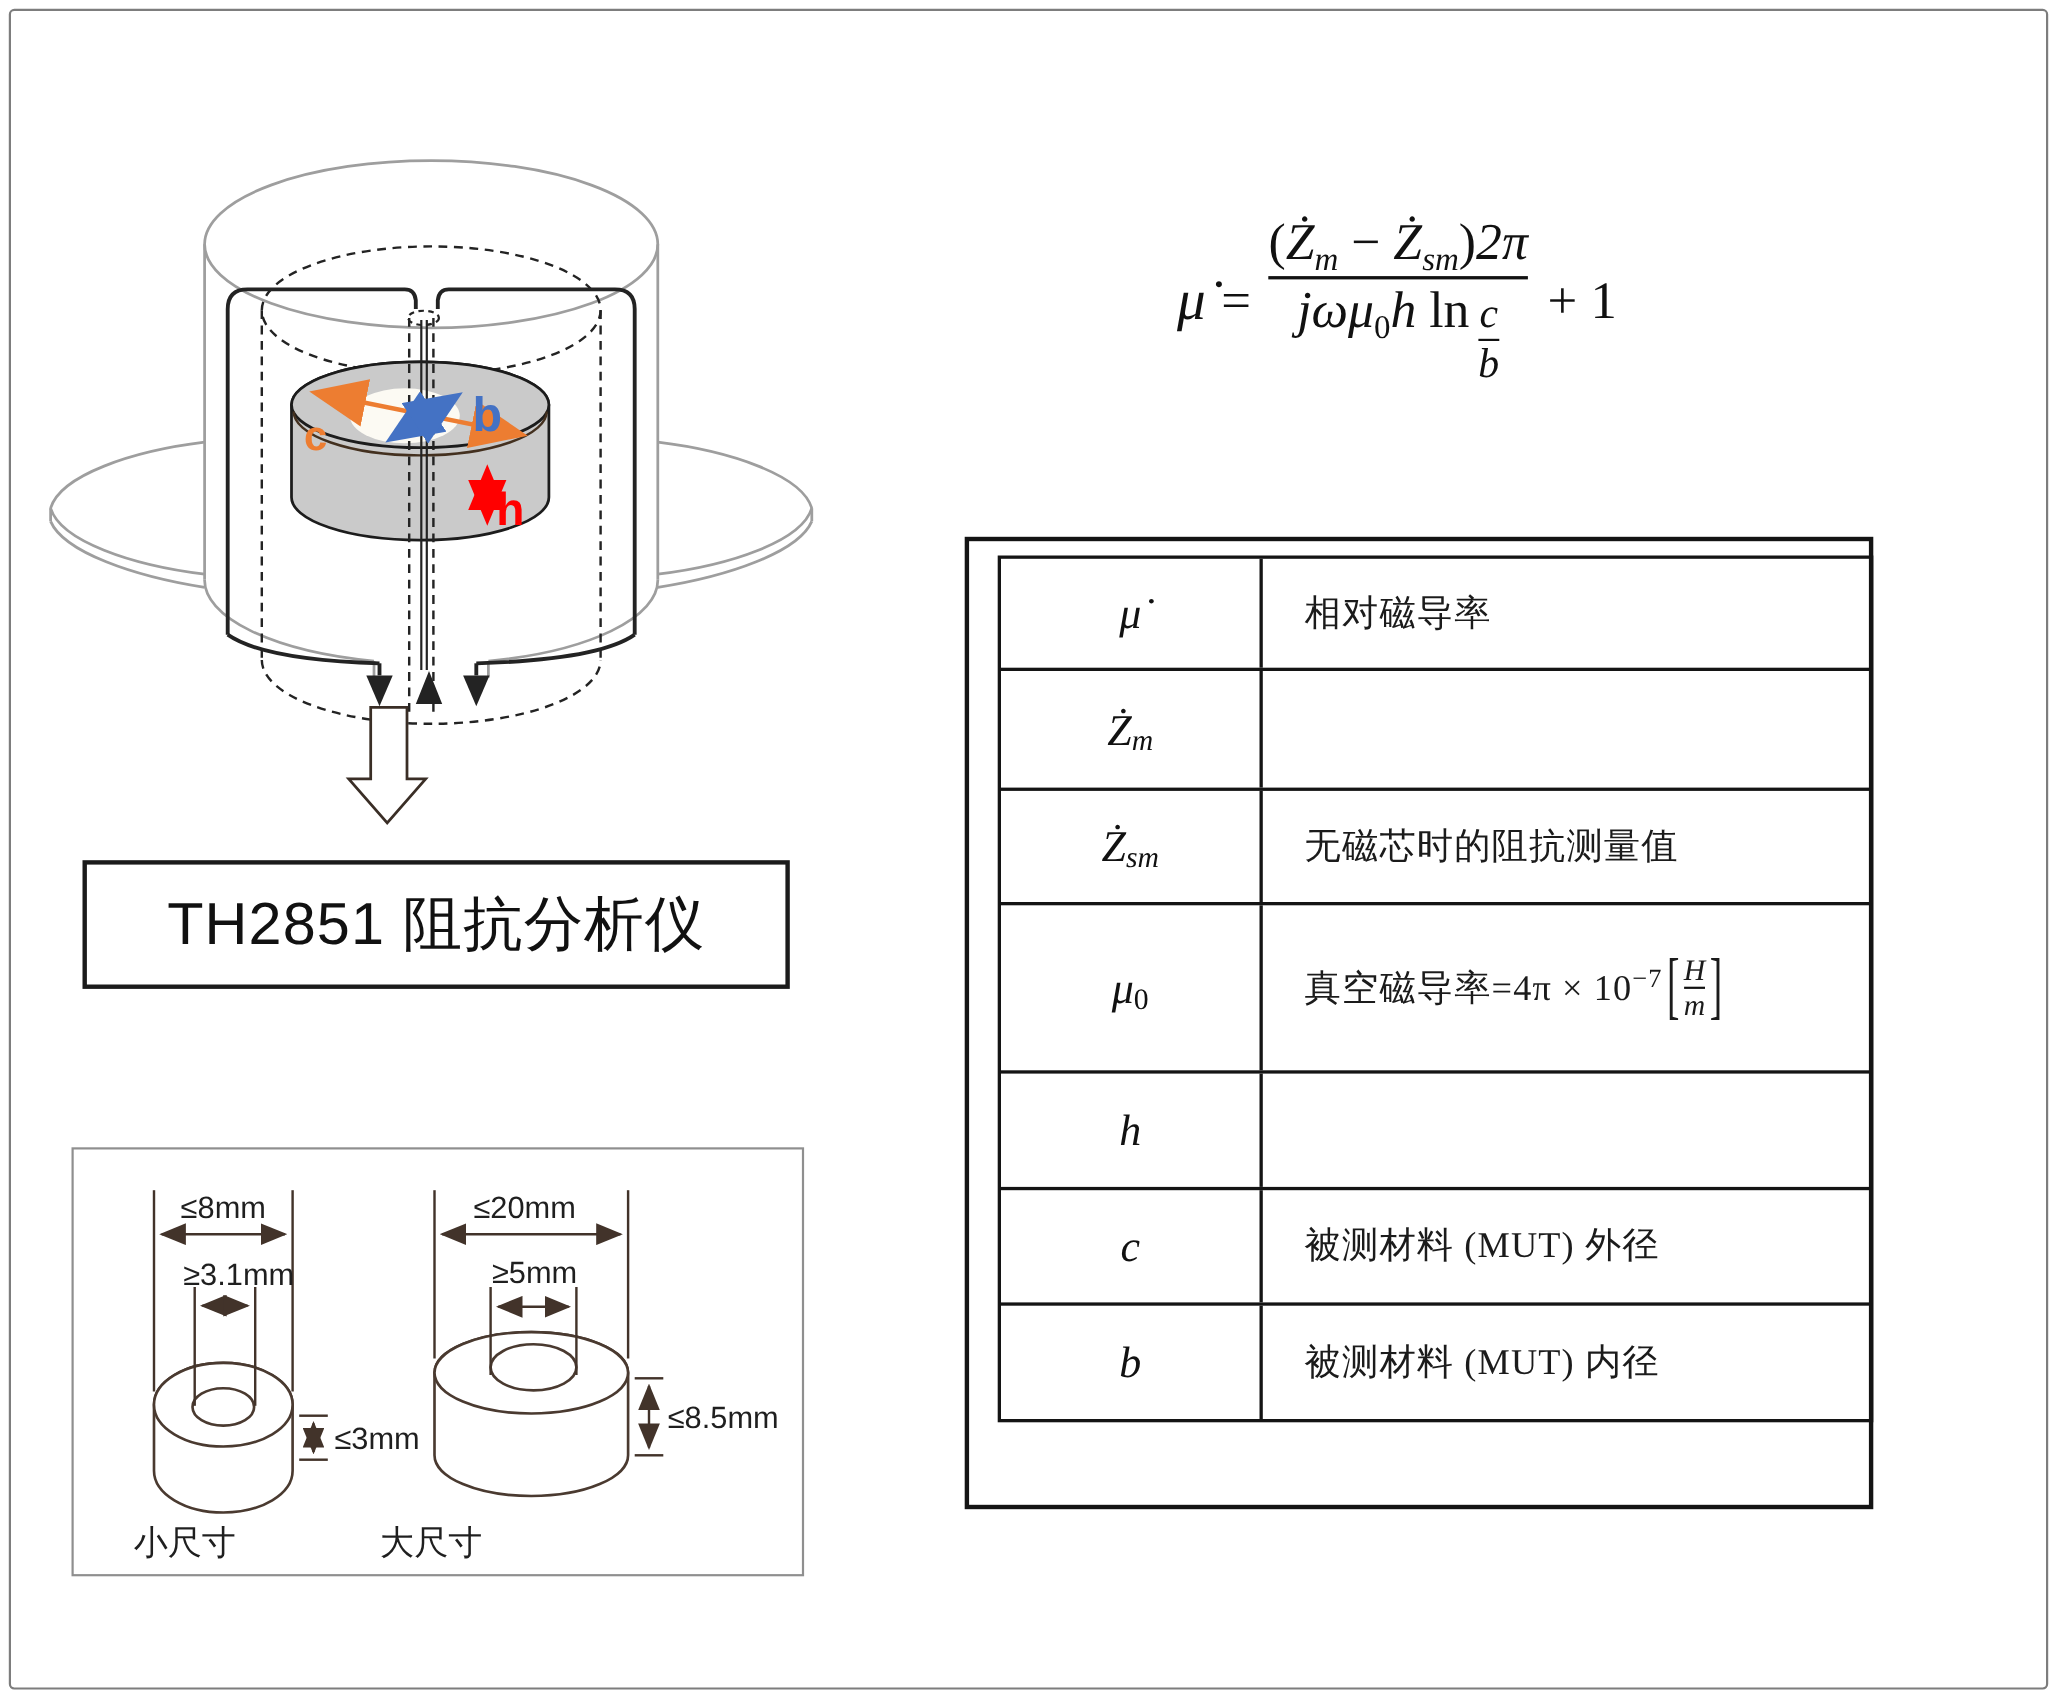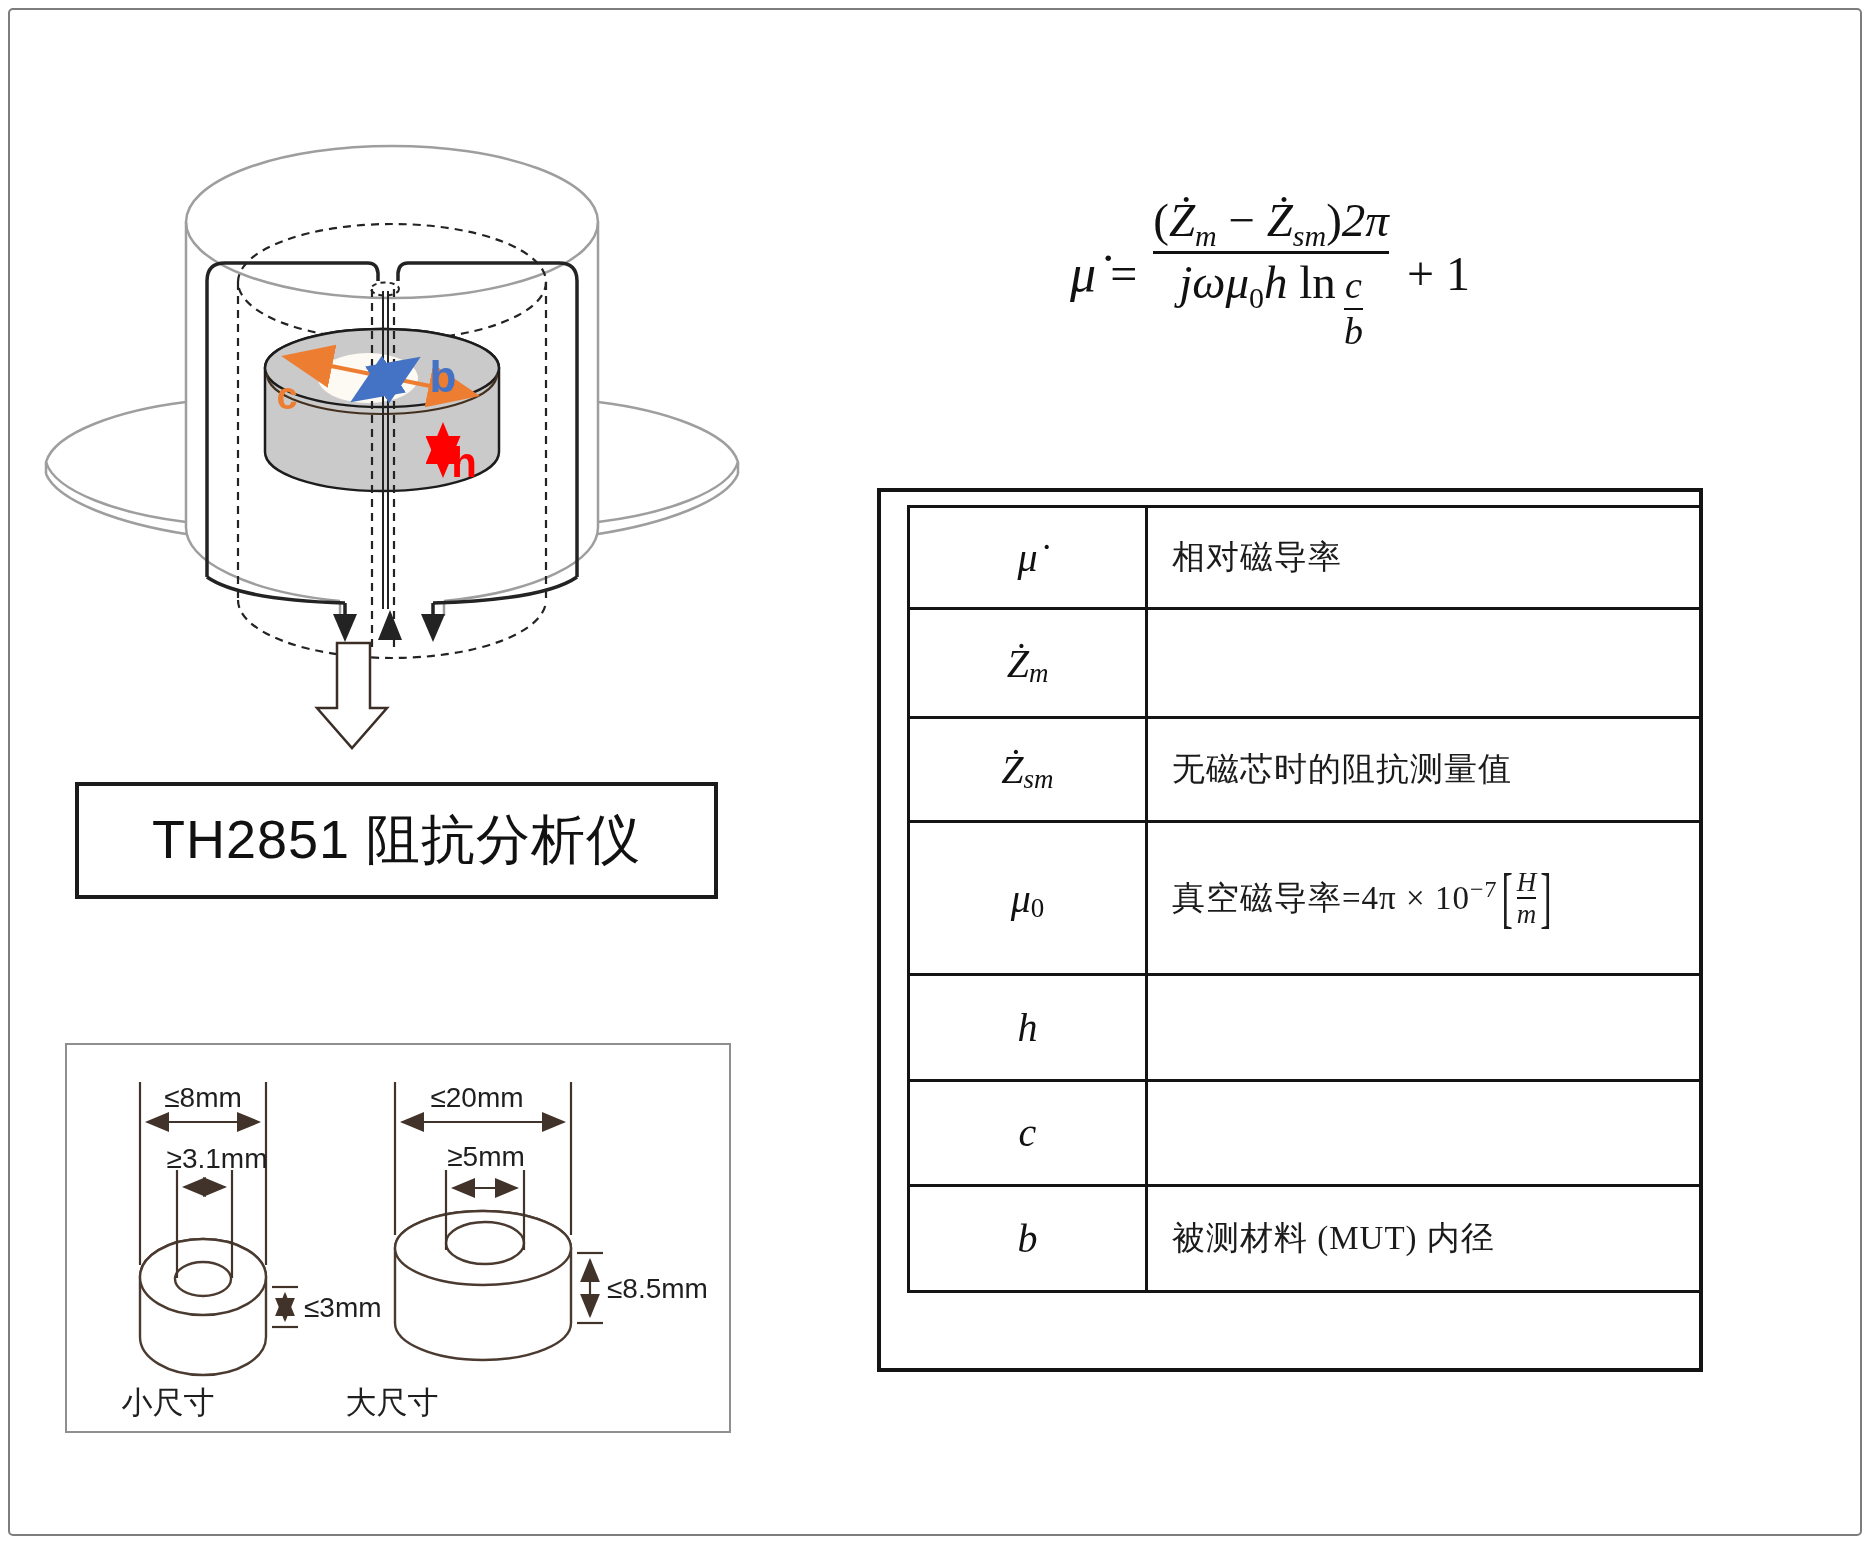--- a/index.html
+++ b/index.html
@@ -53,21 +53,21 @@
   .mini-bar{height:2.5px;background:#111;width:100%;margin:2px 0;}
 
   
   .tbl-outer{left:877px;top:488px;width:826px;height:884px;border:4px solid #141414;box-sizing:border-box;}
   .tbl-inner{left:907px;top:505px;width:796px;height:788px;border:3px solid #141414;box-sizing:border-box;
     display:flex;flex-direction:column;font-family:"Liberation Serif","DejaVu Serif",serif;}
   .trow{display:flex;box-sizing:border-box;border-bottom:3px solid #141414;}
   .trow:last-child{border-bottom:none;}
   .c-sym{width:238px;flex:0 0 238px;border-right:3px solid #141414;box-sizing:border-box;
     display:flex;align-items:center;justify-content:center;}
-  .c-desc{flex:1;display:flex;align-items:center;padding-left:24px;box-sizing:border-box;}
+  .c-desc{flex:1;display:flex;align-items:center;padding-left:38px;box-sizing:border-box;}
   .sym-main{font-size:40px;font-style:italic;color:#111;}
   .sym-sub{font-size:27px;font-style:italic;color:#111;transform:translateY(10px);}
   .desc-text{font-size:33px;color:#1b1b1b;letter-spacing:1px;}
   .sup{font-size:24px;transform:translateY(-12px);display:inline-block;}
   .brak{font-size:34px;display:inline-block;transform:scaleY(2.0);margin:0 4px;}
   .ufrac{display:inline-flex;flex-direction:column;align-items:center;font-size:27px;font-style:italic;line-height:1.05;}
   .ubar{height:2px;background:#111;width:100%;margin:1px 0;}
 </style>
 </head>
 <body>
@@ -279,20 +279,23 @@
         <span class="sym-main">h</span>
         <span class="sym-sub"></span>
       </div>
   </div>
 
   <div class="trow" style="height:106px;">
     <div class="c-sym">
         <span class="sym-main">c</span>
         <span class="sym-sub"></span>
       </div>
+    <div class="c-desc">
+        <span class="desc-text">被测材料 (MUT) 外径</span>
+      </div>
   </div>
 
   <div class="trow" style="height:104px;">
     <div class="c-sym">
         <span class="sym-main">b</span>
         <span class="sym-sub"></span>
       </div>
     <div class="c-desc">
         <span class="desc-text">被测材料 (MUT) 内径</span>
       </div>

